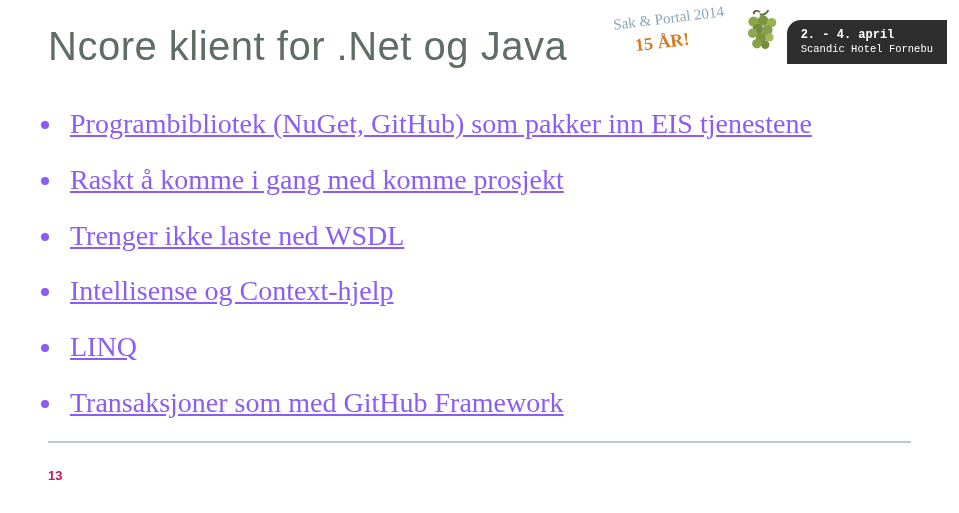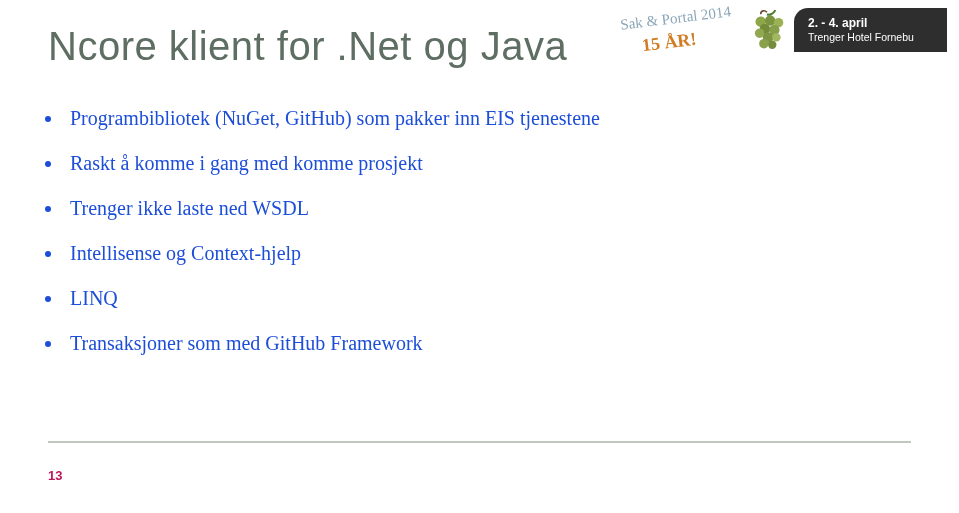--- a/index.html
+++ b/index.html
@@ -27,26 +27,27 @@
     margin-top: 0;
     font-family: "Arial Narrow", Arial, sans-serif;
     font-stretch: condensed;
   }
   .bullets {
     margin-top: 36px;
     padding-left: 16px;
   }
   .bullets li {
     font-family: Georgia, "Times New Roman", serif;
-    font-size: 20px;
-    color: #1d4ed8;
+    font-size: 28px;
+    color: #8b5cf6;
     list-style-type: disc;
     margin-bottom: 18px;
     padding-left: 6px;
     line-height: 1.35;
+    text-decoration: underline;
   }
   
   .header-badge {
     position: absolute;
     top: 6px;
     right: 12px;
     display: flex;
     align-items: flex-start;
     gap: 6px;
   }
@@ -80,25 +81,26 @@
     width: 42px;
     height: 42px;
     position: relative;
     margin-top: 2px;
   }
   .grapes svg { width:100%; height:100%; }
   .dateblock {
     background: #2e2e2e;
     color: #fff;
     font-size: 10.5px;
-    padding: 8px 29px 8px 14px;
+    padding: 8px 14px 8px 14px;
     border-top-left-radius: 14px;
     line-height: 1.25;
     min-width: 110px;
-    margin-top: 2px;
+    margin-top: 14px;
+    font-family: Liberation Mono, monospace;
   }
   .dateblock .d1 { font-weight: bold; font-size: 12px; }
   
   .divider {
     position: absolute;
     left: 48px;
     right: 48px;
     bottom: 70px;
     height: 2px;
     background: #bfc8c0;
@@ -140,21 +142,21 @@
         <circle cx="27" cy="21" r="5" fill="#879f4a"></circle>
         <circle cx="13" cy="24" r="4.5" fill="#90a850"></circle>
         <circle cx="21" cy="28" r="5" fill="#7d9442"></circle>
         <circle cx="29" cy="28" r="4" fill="#a1b85e"></circle>
         <circle cx="17" cy="34" r="4.5" fill="#8aa14c"></circle>
         <circle cx="25" cy="35" r="4" fill="#768d3c"></circle>
       </svg>
     </div>
     <div class="dateblock">
       <div class="d1">2. - 4. april</div>
-      <div>Trenger Hotel Fornebu</div>
+      <div>Scandic Hotel Fornebu</div>
     </div>
   </div>
 
   <div class="title">Ncore klient for .Net og Java</div>
 
   <ul class="bullets">
     <li>Programbibliotek (NuGet, GitHub) som pakker inn EIS tjenestene</li>
     <li>Raskt å komme i gang med komme prosjekt</li>
     <li>Trenger ikke laste ned WSDL</li>
     <li>Intellisense og Context-hjelp</li>

